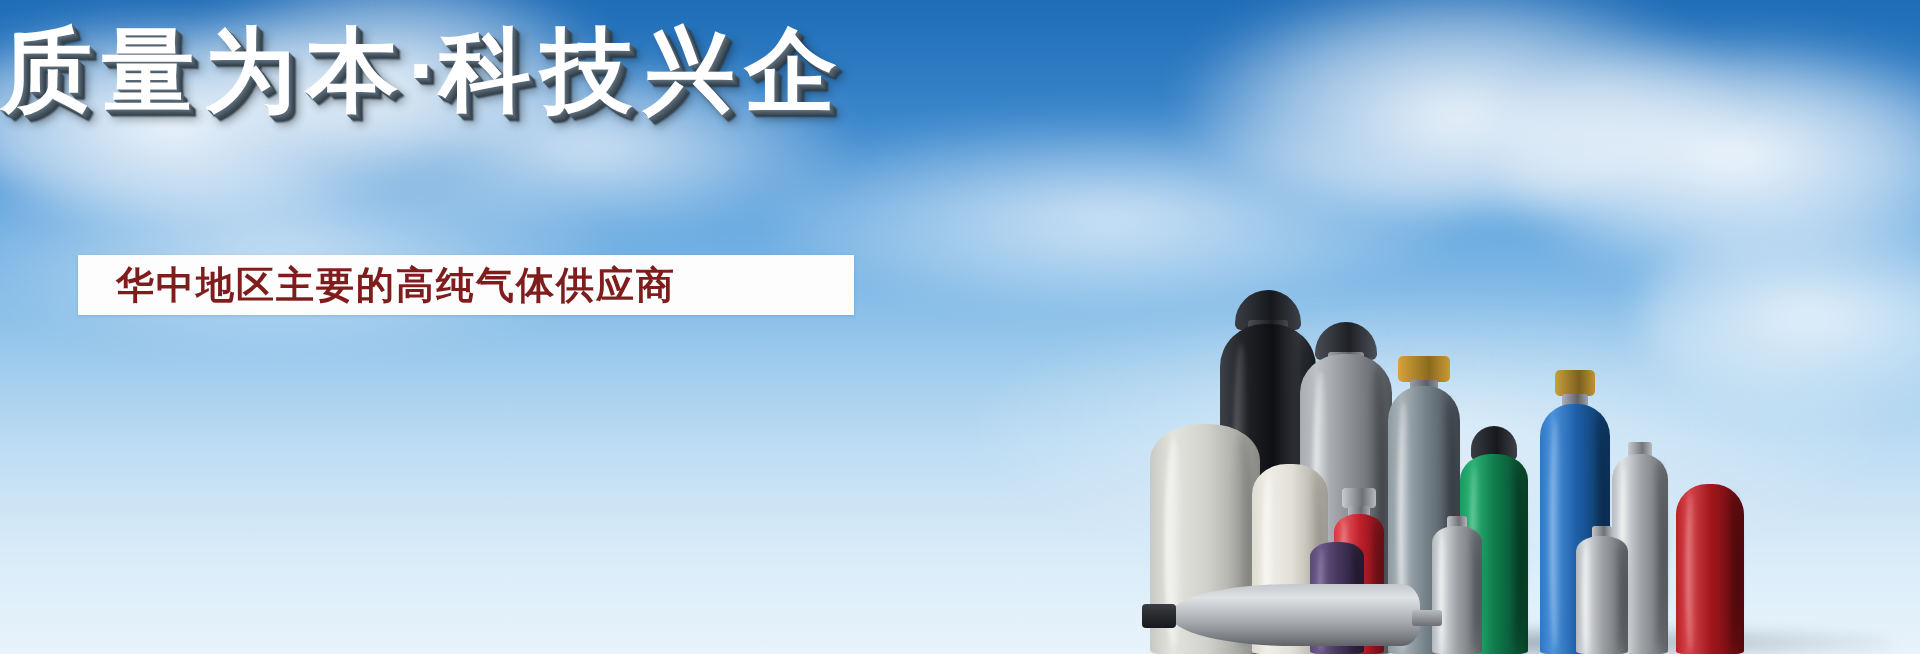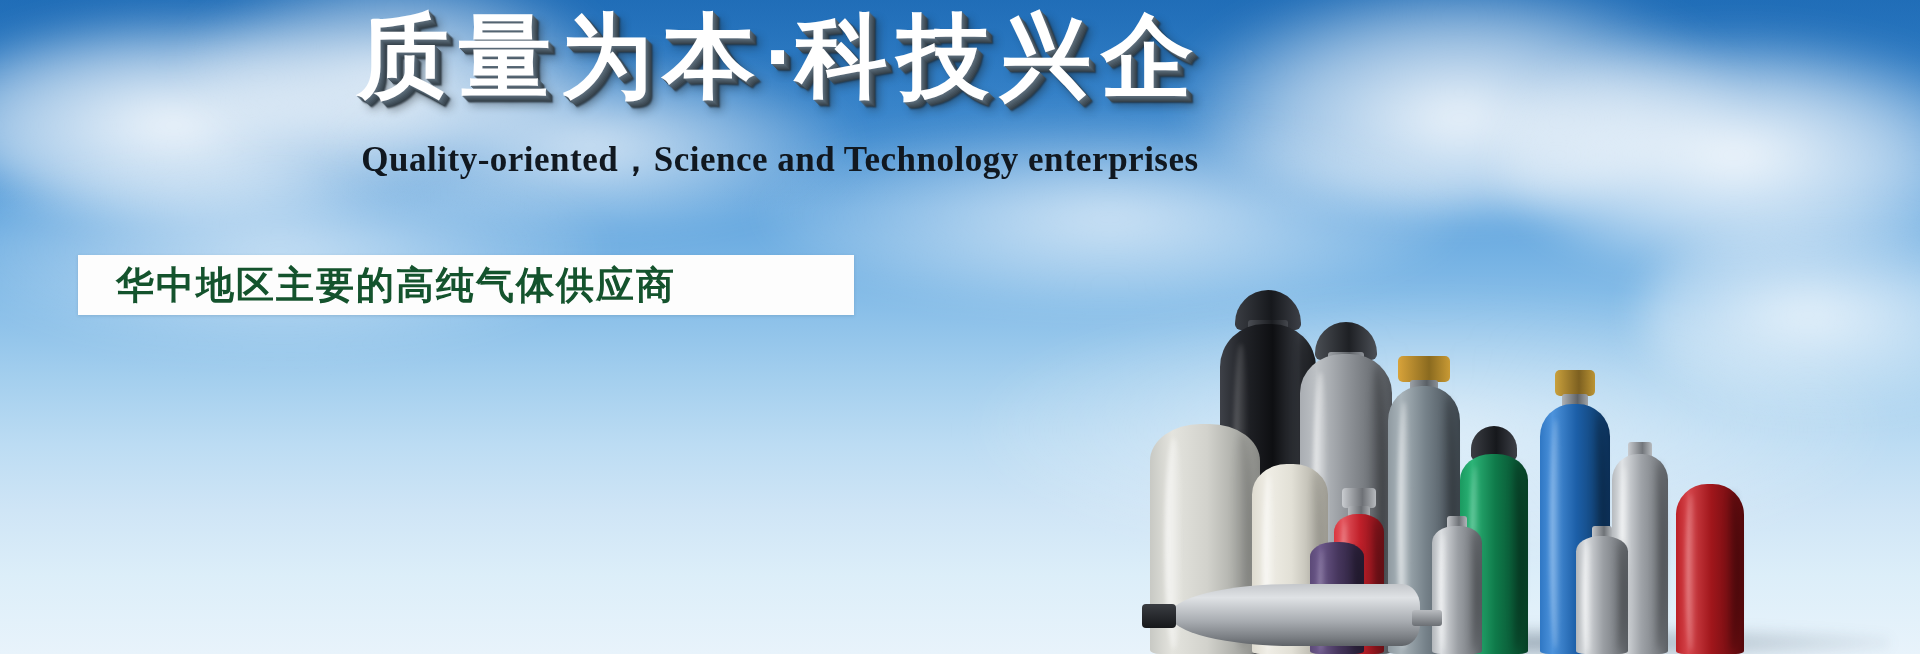--- a/index.html
+++ b/index.html
@@ -53,22 +53,22 @@
         background:radial-gradient(ellipse at 50% 55%, rgba(255,255,255,.70) 0%, rgba(255,255,255,.25) 48%, rgba(255,255,255,0) 78%); }
   .c7 { left:-40px;  top:150px;  width:640px; height:200px;
         background:radial-gradient(ellipse at 50% 50%, rgba(255,255,255,.62) 0%, rgba(255,255,255,.22) 48%, rgba(255,255,255,0) 78%); }
   .c8 { left:980px;  top:300px;  width:900px; height:260px;
         background:radial-gradient(ellipse at 50% 50%, rgba(255,255,255,.55) 0%, rgba(255,255,255,.18) 50%, rgba(255,255,255,0) 78%); }
   .c9 { left:1640px; top:210px;  width:420px; height:210px;
         background:radial-gradient(ellipse at 40% 50%, rgba(255,255,255,.80) 0%, rgba(255,255,255,.30) 46%, rgba(255,255,255,0) 76%); }
 
   
   .headline-wrap {
-    position:absolute; left:0; top:8px; width:1560px;
-    text-align:center;
+    position:absolute; left:0; top:22px; width:1560px;
+    text-align:left;
   }
   .headline {
     font-family:"Liberation Sans","DejaVu Sans", sans-serif;
     font-weight:bold;
     font-size:92px;
     line-height:1.06;
     color:#ffffff;
     letter-spacing:10px;
     white-space:nowrap;
     text-shadow:
@@ -99,21 +99,21 @@
     position:absolute; left:78px; top:255px;
     width:776px; height:60px;
     background:#fdfdfd;
     display:flex; align-items:center;
     box-shadow:0 1px 3px rgba(40,70,100,.18);
   }
   .highlight-text {
     font-family:"Liberation Sans","DejaVu Sans", sans-serif;
     font-weight:bold;
     font-size:38px;
-    color:#14532d;
+    color:#7f1d1d;
     letter-spacing:2px;
     padding-left:38px;
     white-space:nowrap;
   }
 
   
   .body-copy {
     position:absolute; left:82px; top:358px;
     width:790px;
     font-family:"Liberation Serif","DejaVu Serif", serif;
@@ -183,21 +183,20 @@
   <div class="cloud c5"></div>
   <div class="cloud c6"></div>
   <div class="cloud c7"></div>
   <div class="cloud c8"></div>
   <div class="cloud c9"></div>
 
   <div class="headline-wrap">
     <div class="headline"><span>质量为本</span><span class="dot">·</span><span>科技兴企</span></div>
   </div>
 
-  <div class="subtitle">Quality-oriented，Science and Technology enterprises</div>
 
   <div class="highlight-box">
     <span class="highlight-text">华中地区主要的高纯气体供应商</span>
   </div>
 
 
   <div class="cylinders">
     <div class="ground-shadow"></div>
 
     <div class="cyl" style="left:60px; width:96px; height:330px;">

